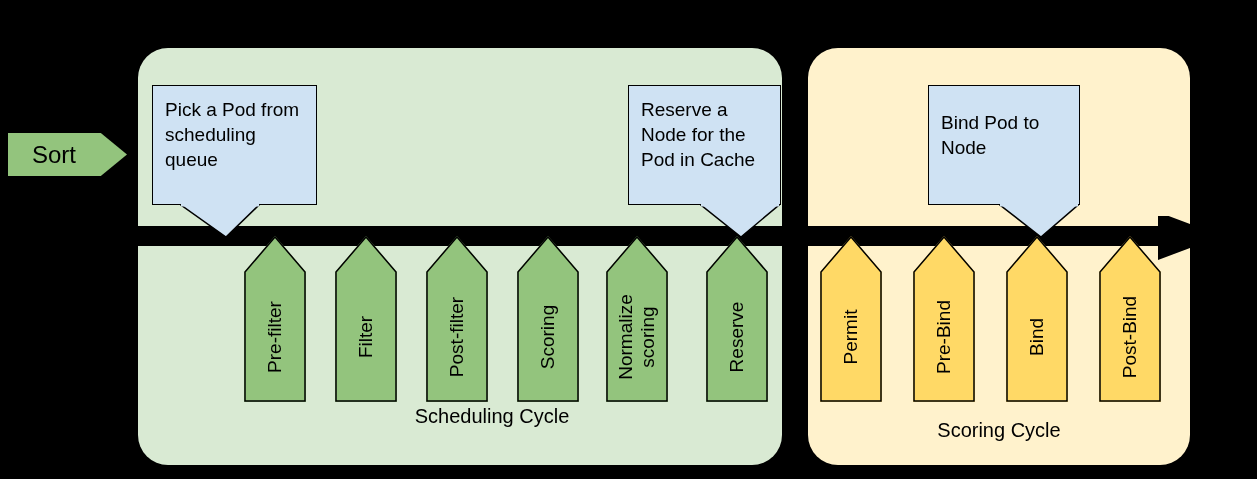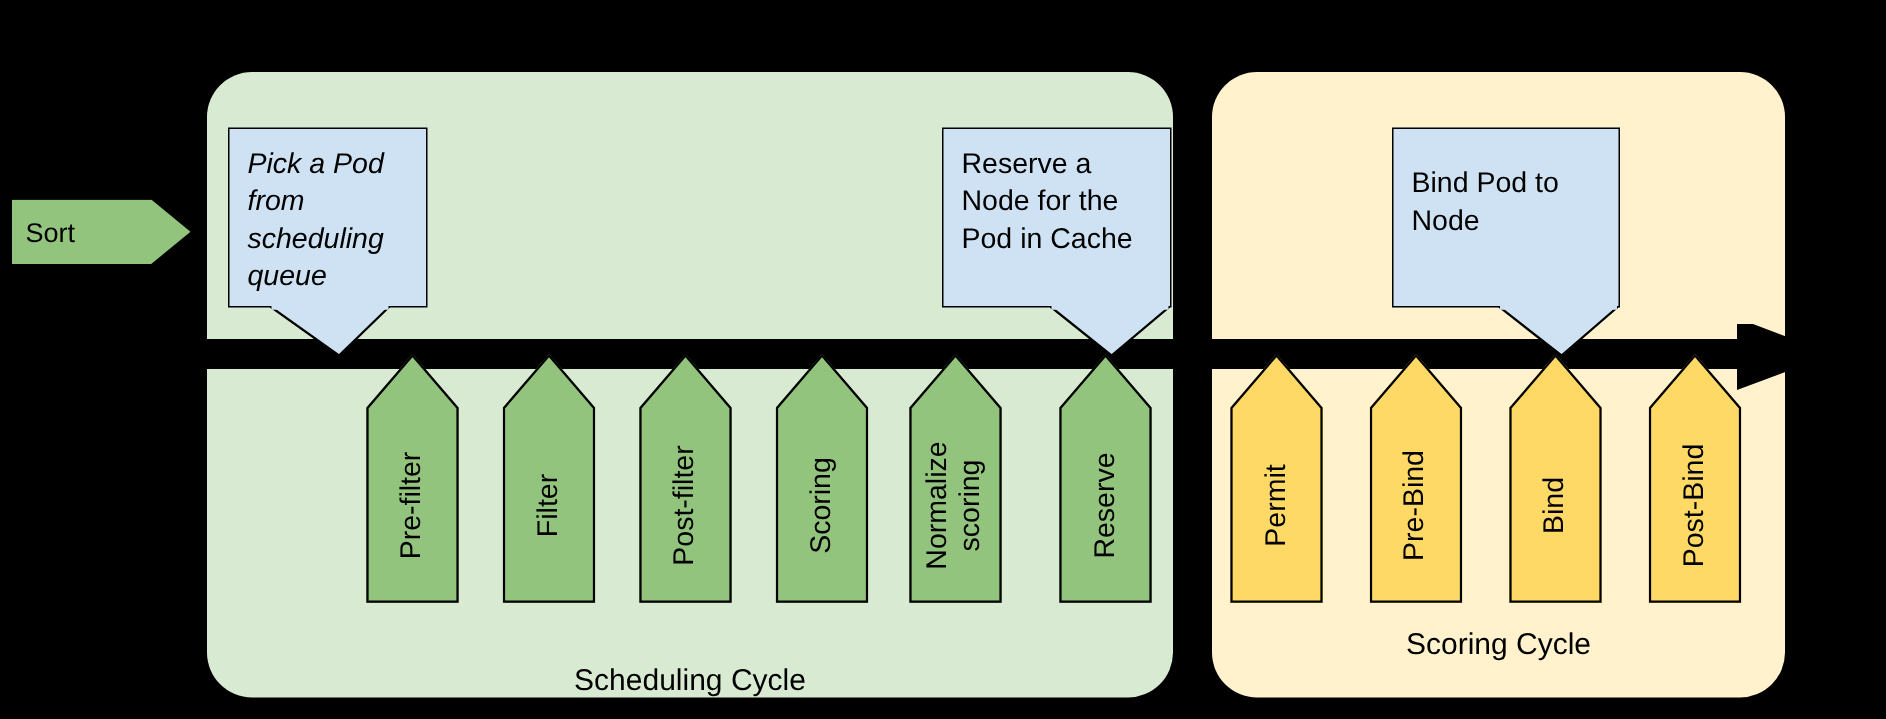--- a/index.html
+++ b/index.html
@@ -7,33 +7,33 @@
        font-family:"Liberation Sans","DejaVu Sans",sans-serif;color:#000;}
   .stage{position:absolute;left:0;top:0;width:1257px;height:479px;background:#000;}
 
   
   .panel{position:absolute;border-radius:30px;}
   #sched-panel{left:138px;top:48px;width:644px;height:417px;background:#d9ead3;}
   #bind-panel{left:808px;top:48px;width:382px;height:417px;background:#fff2cc;}
 
   .cycle-label{position:absolute;font-size:20px;line-height:24px;color:#000;
                text-align:center;white-space:nowrap;}
-  #sched-cycle-label{left:138px;top:442px;width:644px;}
+  #sched-cycle-label{left:138px;top:404px;width:644px;padding-left:32px;}
   #bind-cycle-label{left:808px;top:418px;width:382px;}
 
   
   #main-arrow{position:absolute;left:138px;top:216px;width:1084px;height:62px;
               pointer-events:none;}
 
   
   #sort-arrow{position:absolute;left:8px;top:133px;width:119px;height:43px;}
   #sort-arrow .sort-shape{position:absolute;inset:0;background:#93c47d;
       clip-path:polygon(0 0, 78% 0, 100% 50%, 78% 100%, 0 100%);}
-  #sort-label{position:absolute;left:9px;top:0;height:43px;display:flex;
-      align-items:center;font-size:18px;line-height:22px;}
+  #sort-label{position:absolute;left:24px;top:0;height:43px;display:flex;
+      align-items:center;font-size:24px;line-height:22px;}
 
   
   .plugin{position:absolute;top:236px;width:62px;height:166px;}
   .plugin .shape{position:absolute;inset:0;
       clip-path:polygon(50% 0, 100% 36px, 100% 100%, 0 100%, 0 36px);}
   .plugin .outline{position:absolute;inset:0;}
   .plugin .outline svg{display:block;width:62px;height:166px;}
   .plugin.green .shape{background:#93c47d;}
   .plugin.yellow .shape{background:#ffd966;}
   .plugin .ptext{position:absolute;left:0;top:36px;width:62px;height:130px;
@@ -44,21 +44,21 @@
 
   
   .callout{position:absolute;}
   .callout .box{position:absolute;left:0;top:0;right:0;
       background:#cfe2f3;border:1px solid #000;box-sizing:border-box;}
   .callout .txt{position:absolute;left:13px;top:12px;right:10px;
       font-size:19px;line-height:25px;white-space:pre-line;}
   .callout .tail{position:absolute;}
   .callout .tail svg{display:block;}
 
-  #callout-pick{left:152px;top:85px;width:133px;height:150px;font-style:italic;}
+  #callout-pick{left:152px;top:85px;width:165px;height:150px;}
   #callout-pick .box{height:120px;}
   #callout-reserve{left:628px;top:85px;width:153px;height:150px;}
   #callout-reserve .box{height:120px;}
   #callout-bind{left:928px;top:85px;width:152px;height:150px;}
   #callout-bind .box{height:120px;}
   #callout-bind .txt{top:25px;}
 </style>
 </head>
 <body>
 

